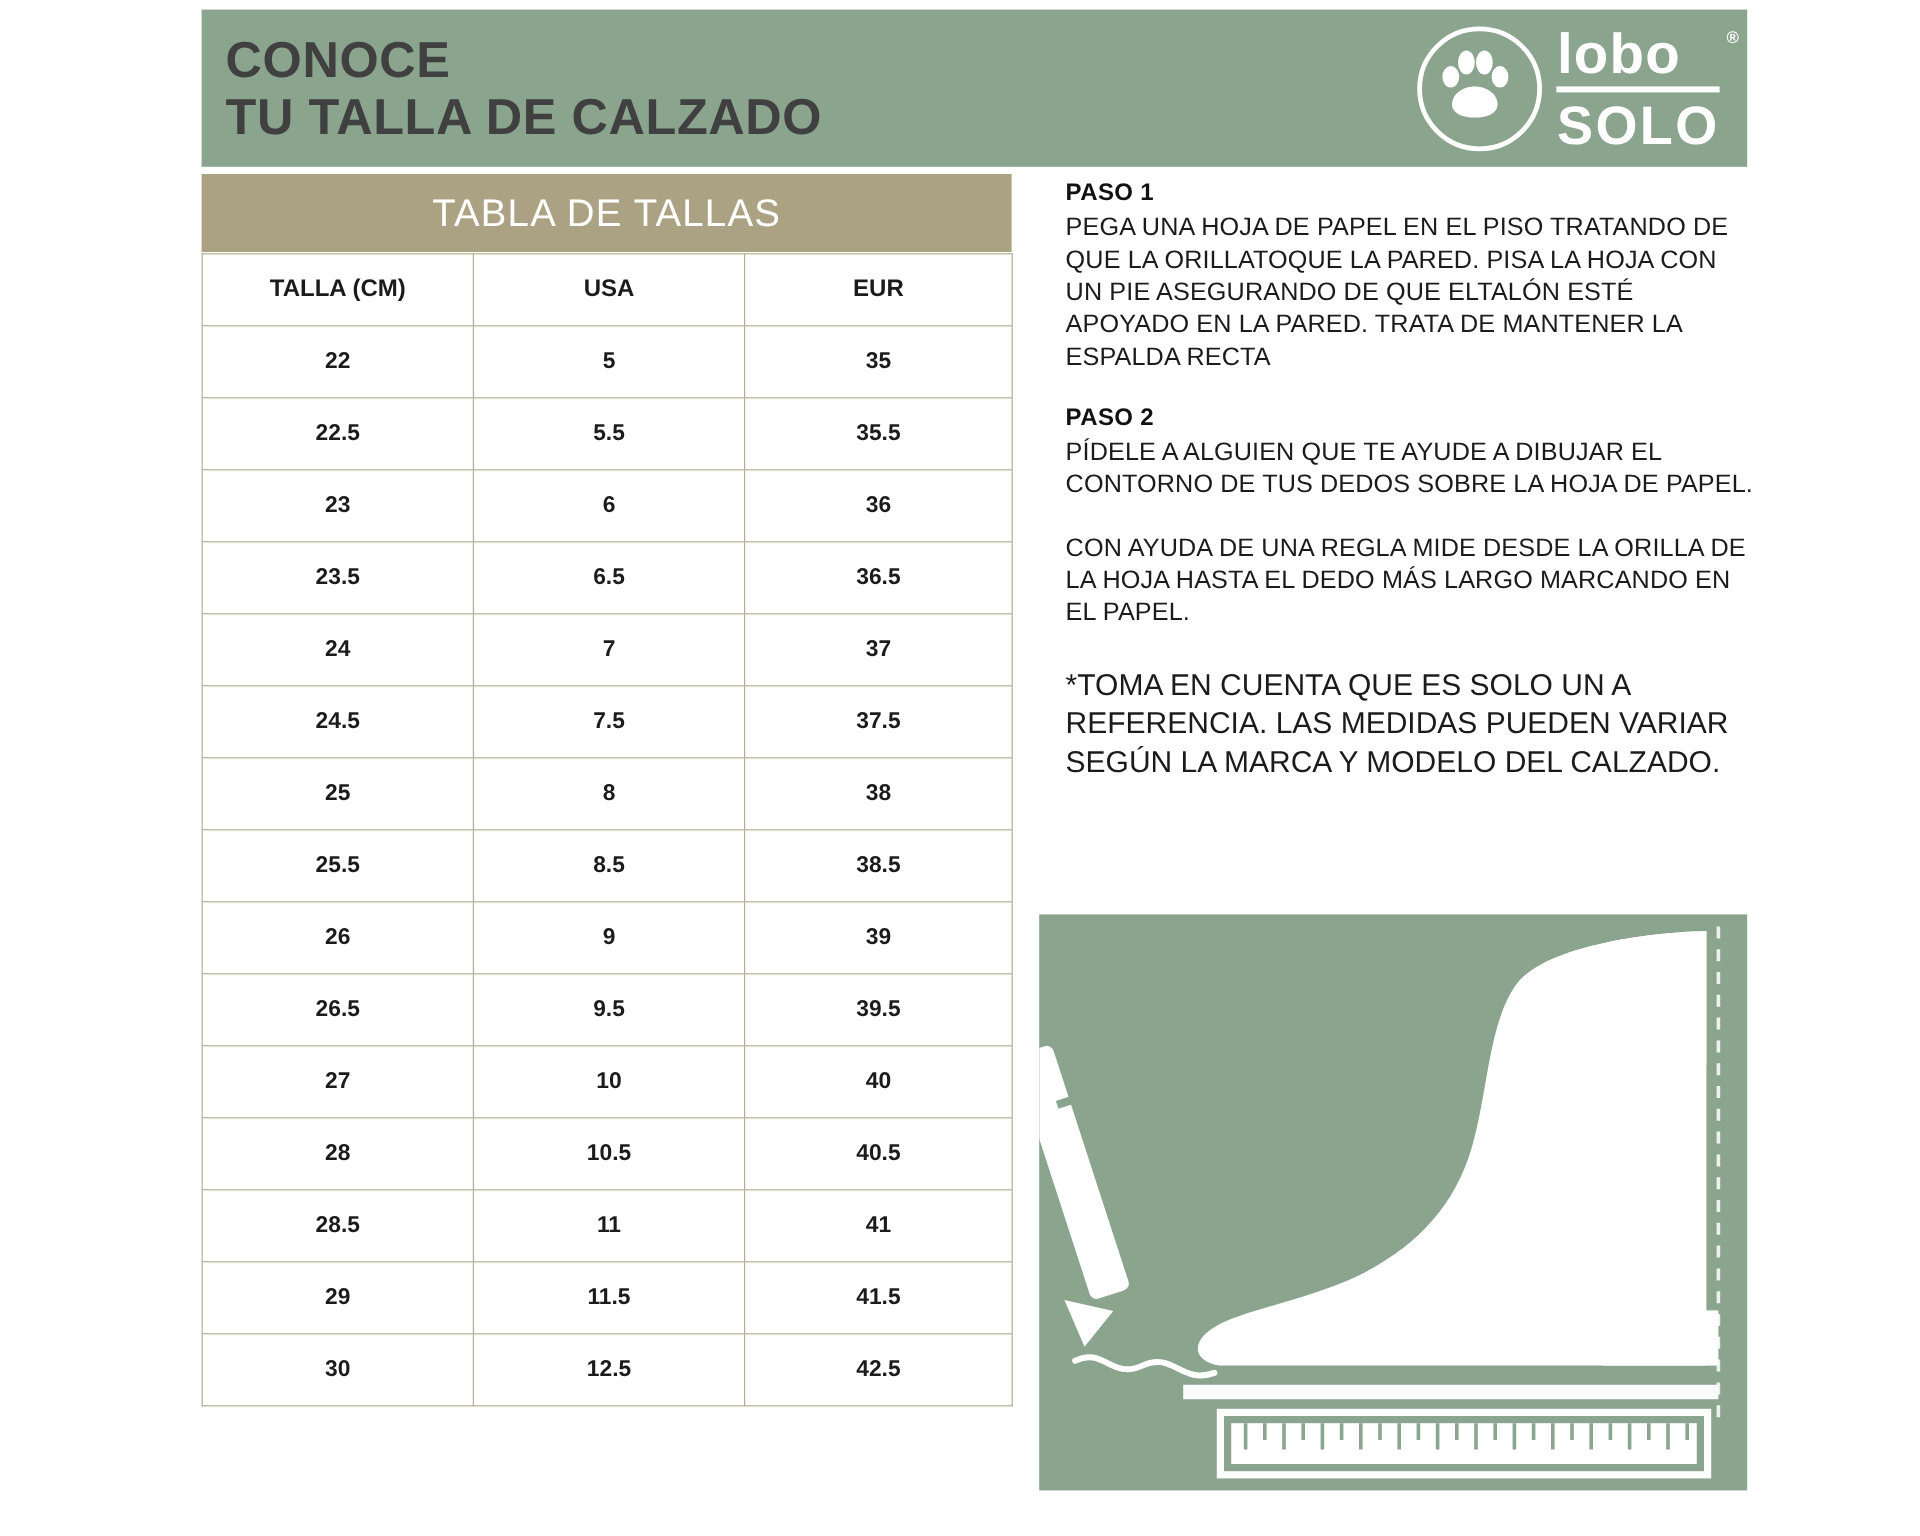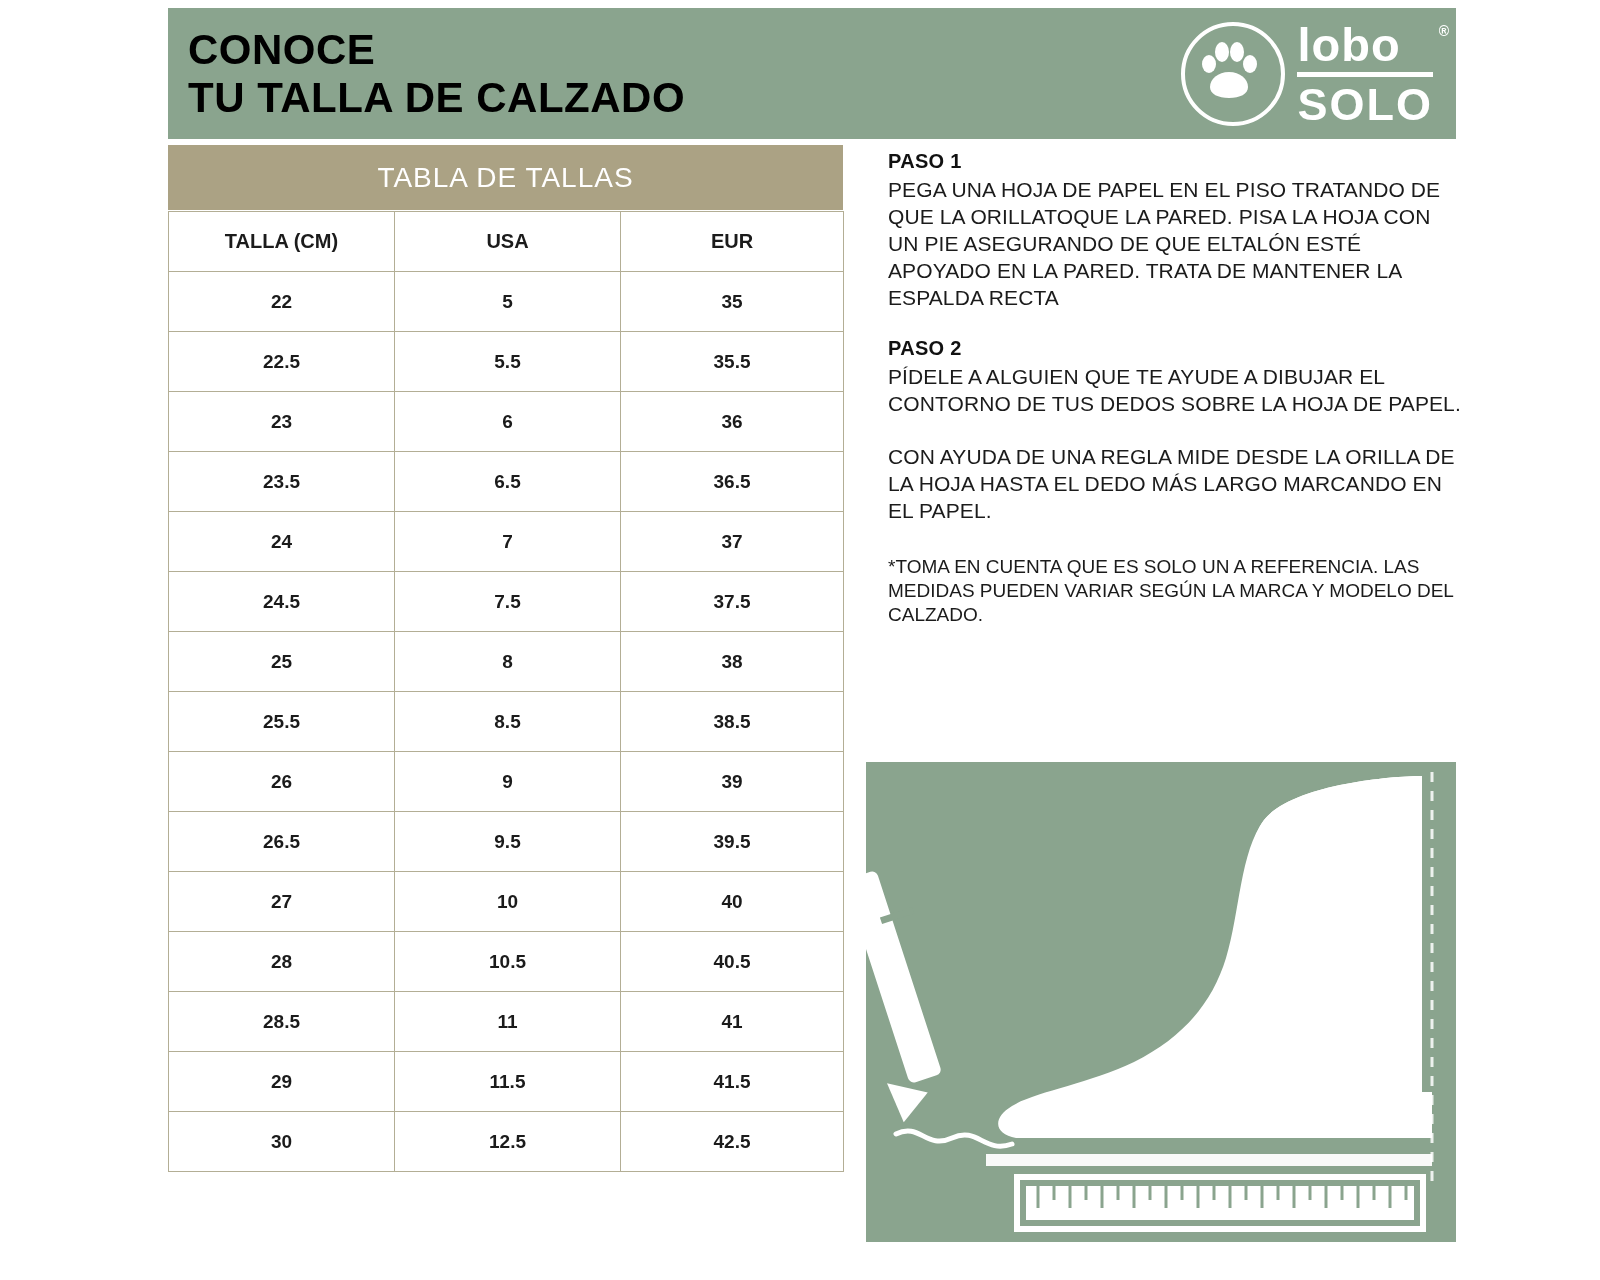--- a/index.html
+++ b/index.html
@@ -27,21 +27,21 @@
     top: 8px;
     width: 1288px;
     height: 131px;
     background: #8aa48e;
     display: flex;
     align-items: center;
     justify-content: space-between;
   }
   .header-title {
     padding-left: 20px;
-    color: #000000;
+    color: #404040;
     font-weight: bold;
     font-size: 42px;
     line-height: 1.12;
     letter-spacing: 0.5px;
   }
   .header-title .line1 { display: block; }
   .header-title .line2 { display: block; }
 
   .logo-block {
     display: flex;
@@ -92,21 +92,21 @@
     position: absolute;
     left: 168px;
     top: 145px;
     width: 675px;
     height: 65px;
     background: #aba284;
     color: #ffffff;
     display: flex;
     align-items: center;
     justify-content: center;
-    font-size: 28px;
+    font-size: 32px;
     letter-spacing: 1px;
   }
   .size-table {
     position: absolute;
     left: 168px;
     top: 211px;
     width: 675px;
     border-collapse: collapse;
     table-layout: fixed;
   }
@@ -139,21 +139,21 @@
     margin-bottom: 4px;
     letter-spacing: 0.3px;
   }
   .step-text {
     font-size: 21px;
     line-height: 1.28;
     color: #1b1b1b;
     letter-spacing: 0.1px;
   }
   .note {
-    font-size: 19px;
+    font-size: 25px;
     line-height: 1.28;
     color: #1b1b1b;
     margin-top: 30px;
   }
 
   
   .illus {
     position: absolute;
     left: 866px;
     top: 762px;

